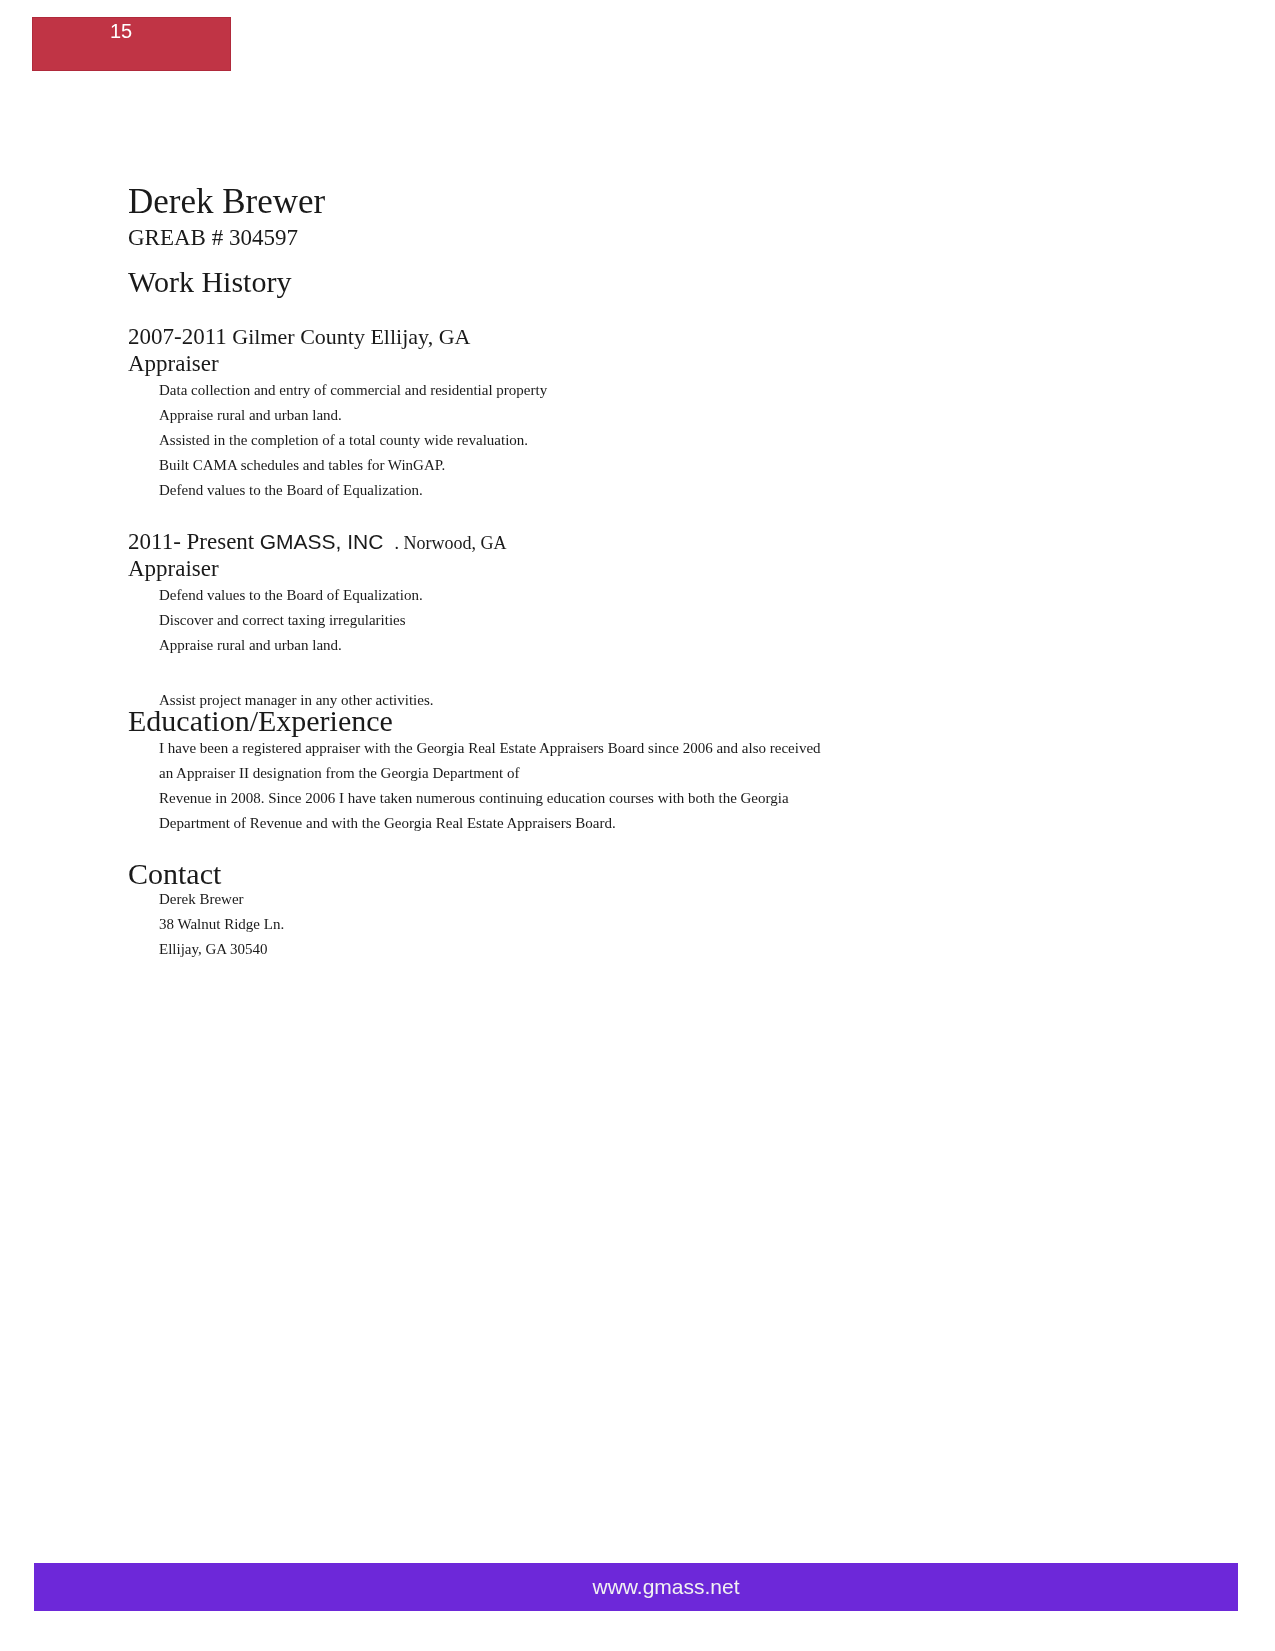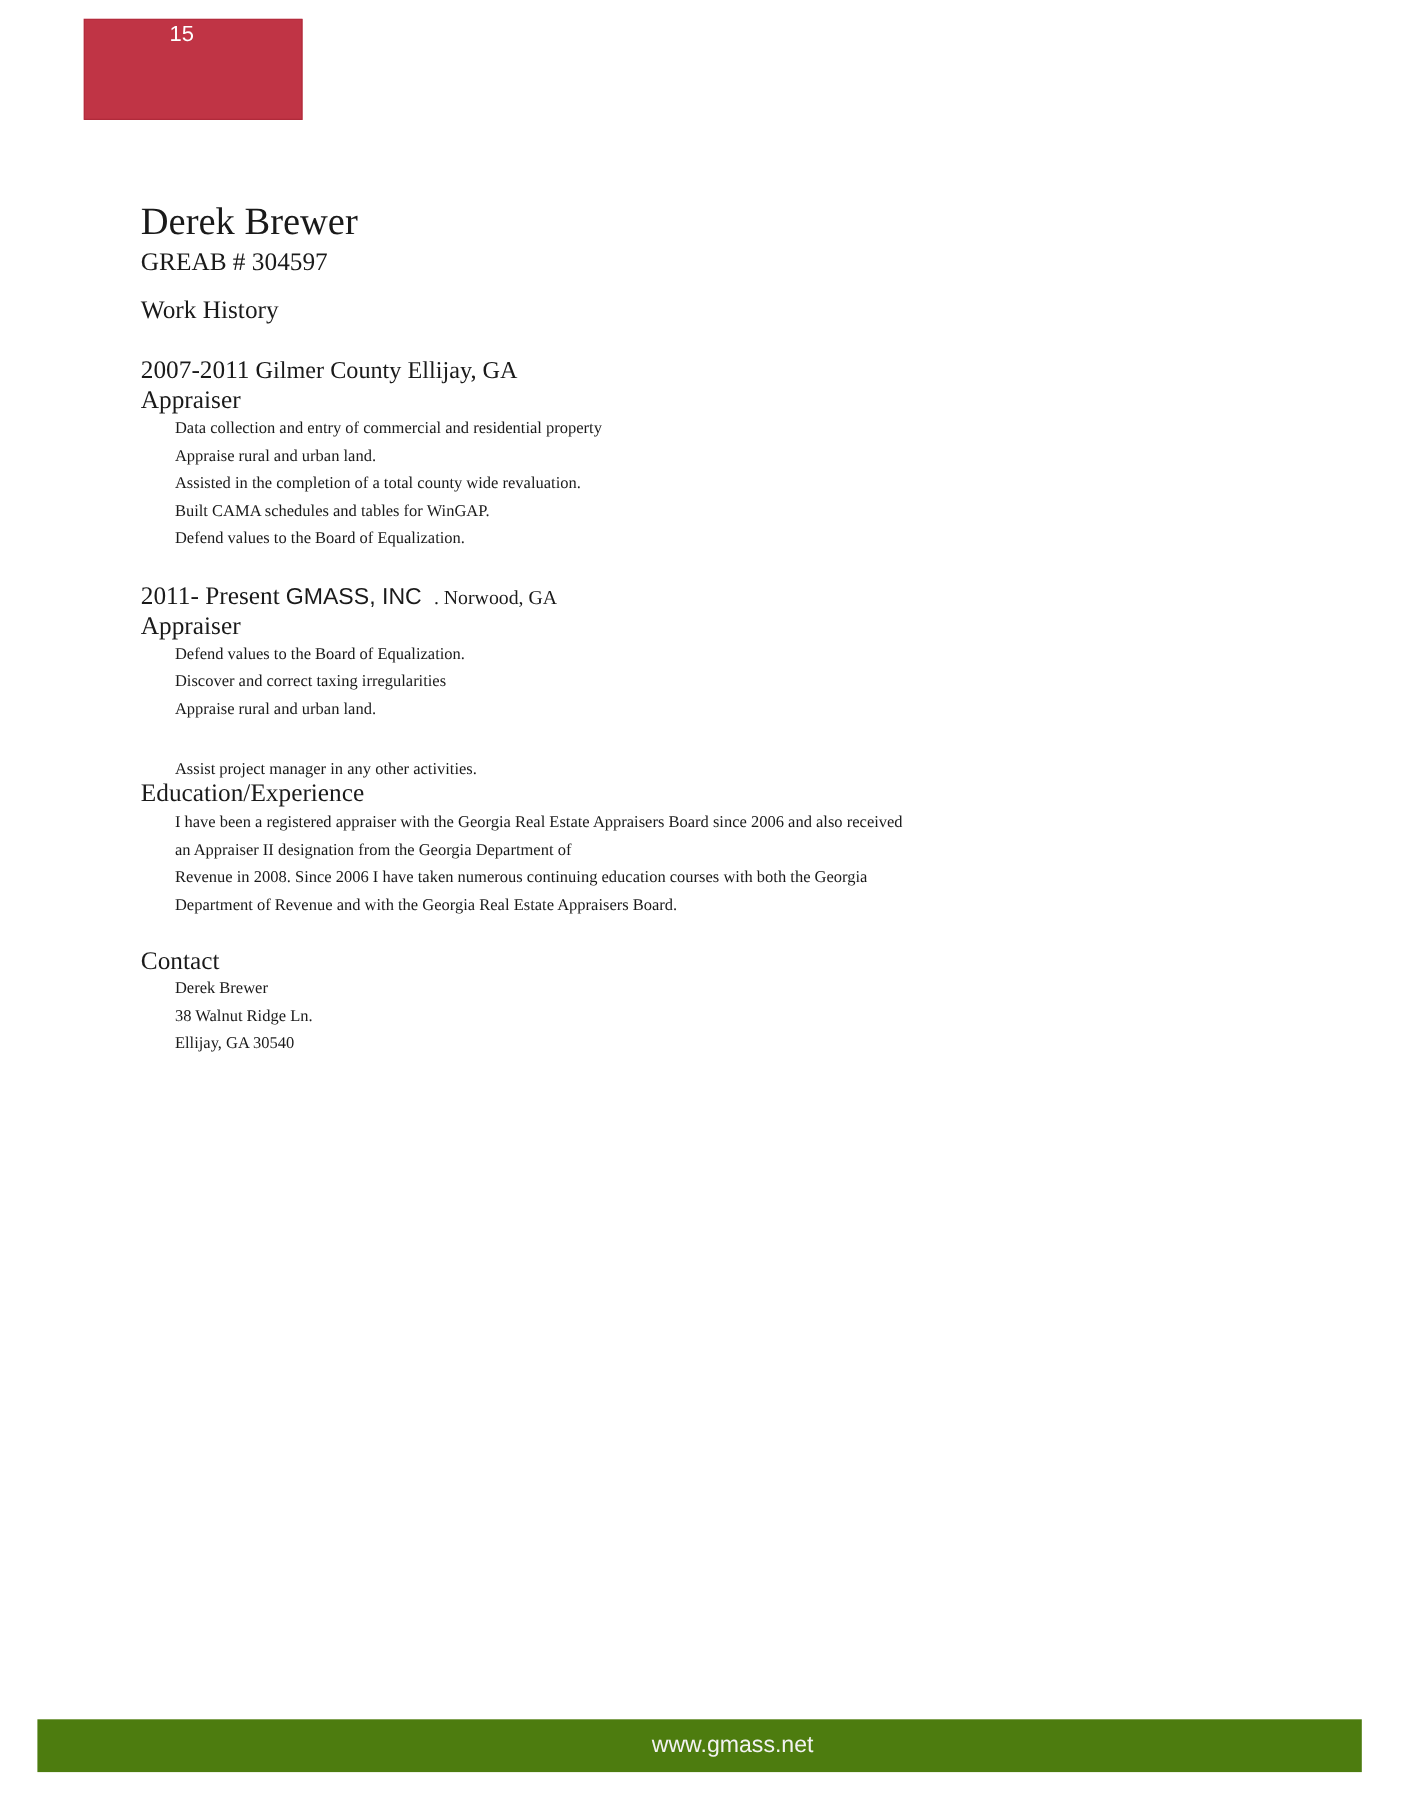--- a/index.html
+++ b/index.html
@@ -13,24 +13,23 @@
       position: relative;
       overflow: hidden;
       font-family: "Liberation Serif", "DejaVu Serif", serif;
       color: #1a1a1a;
     }
     .page-badge {
       position: absolute;
       left: 32px;
       top: 17px;
       width: 199px;
-      height: 92px;
+      height: 54px;
       background: #c03445;
       box-shadow: inset 0 0 0 1px #b02a3b;
-      margin-left: 44px;
     }
     .page-badge .num {
       position: absolute;
       left: 78px;
       top: 2px;
       font-family: "Liberation Sans", "DejaVu Sans", sans-serif;
       font-size: 20px;
       color: #ffffff;
       line-height: 24px;
     }
@@ -49,21 +48,21 @@
       font-size: 35px;
       line-height: 40px;
       top: 182px;
     }
     .greab {
       font-size: 23px;
       line-height: 28px;
       top: 224px;
     }
     .h-section {
-      font-size: 23px;
+      font-size: 30px;
       line-height: 28px;
     }
     .job-head {
       font-size: 22px;
       line-height: 28px;
     }
     .job-head .years {
       font-size: 23px;
     }
     .job-head .org-sans {
@@ -81,21 +80,21 @@
       font-size: 15px;
       line-height: 26px;
       margin-left: 31px;
     }
     .footer-bar {
       position: absolute;
       left: 34px;
       top: 1563px;
       width: 1204px;
       height: 48px;
-      background: #4d7c0f;
+      background: #6d28d9;
     }
     .footer-bar .url {
       position: absolute;
       left: 0;
       right: 0;
       top: 11px;
       text-align: center;
       font-family: "Liberation Sans", "DejaVu Sans", sans-serif;
       font-size: 21px;
       line-height: 26px;

